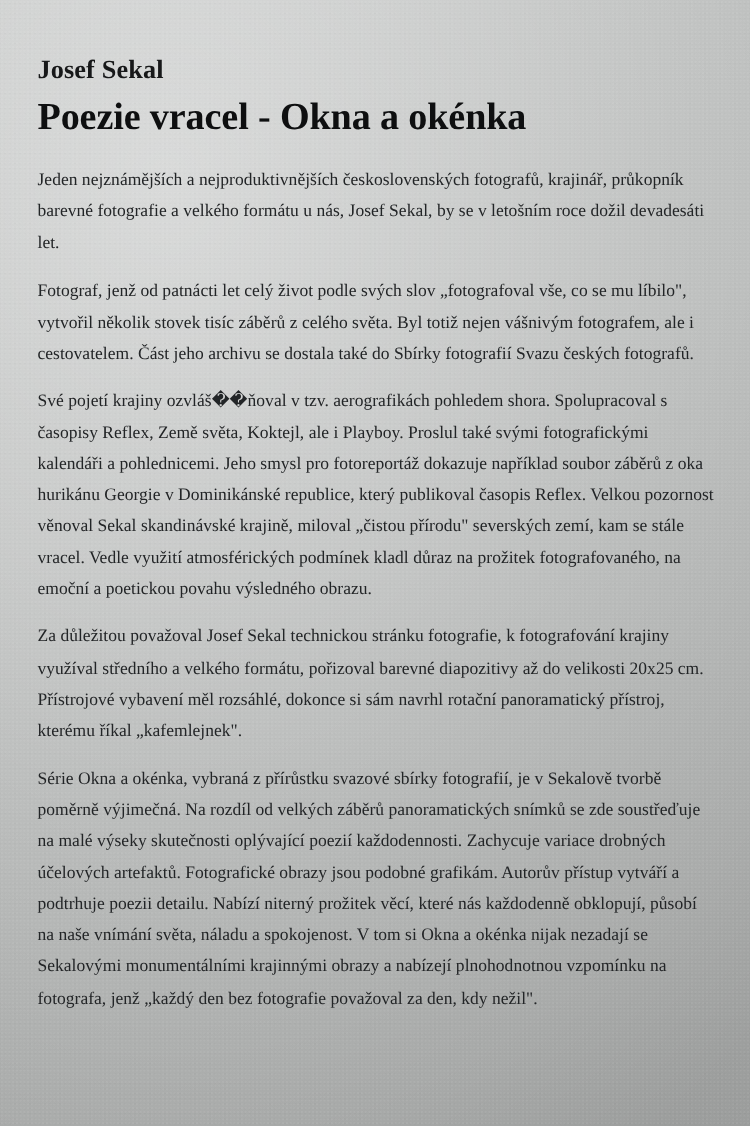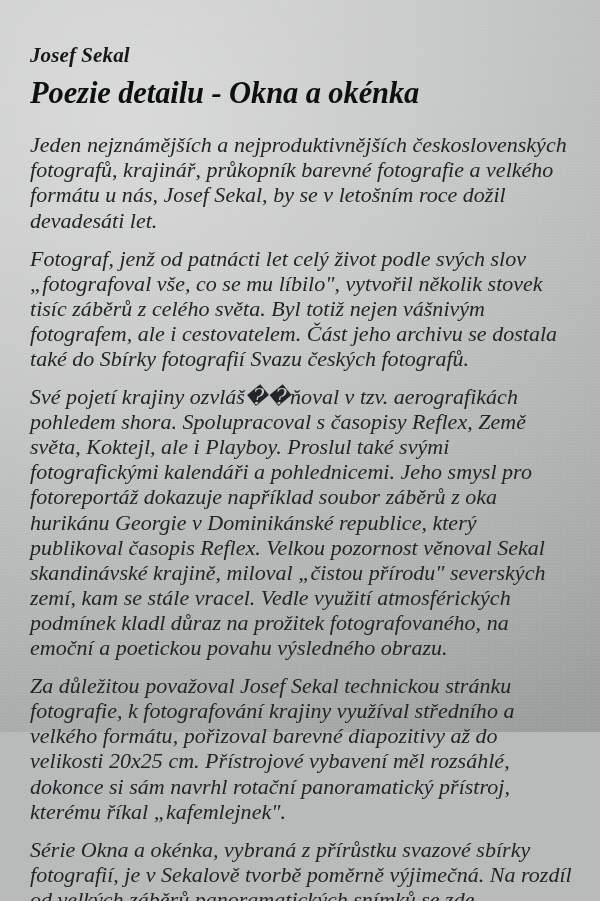--- a/index.html
+++ b/index.html
@@ -13,32 +13,31 @@
     height: 901px;
     overflow: hidden;
     background: #b9bbbb;
     font-family: "Liberation Serif", "DejaVu Serif", serif;
   }
 
   
   .page {
     position: relative;
     width: 600px;
-    height: 732px;
+    height: 901px;
     box-sizing: border-box;
     background:
       
       radial-gradient(120% 100% at 22% 16%,
          rgba(255,255,255,0.38) 0%,
          rgba(255,255,255,0.16) 38%,
          rgba(255,255,255,0.00) 62%,
          rgba(0,0,0,0.055) 86%,
          rgba(0,0,0,0.10) 100%),
       linear-gradient(160deg, #c4c6c5 0%, #bec0bf 40%, #b4b6b5 78%, #adafae 100%);
-    font-style: italic;
   }
 
   
   .grain {
     position: absolute;
     inset: 0;
     pointer-events: none;
     opacity: 0.35;
     background-image:
       radial-gradient(rgba(255,255,255,0.30) 0.5px, transparent 0.6px),
@@ -69,21 +68,21 @@
     font-size: 30.5px;
     line-height: 1.12;
     letter-spacing: -0.1px;
     color: #121314;
     margin: 0 0 22px 0;
     white-space: nowrap;
   }
 
   
   .para {
-    font-size: 22px;
+    font-size: 14px;
     line-height: 25.1px;
     color: #26282a;
     margin: 0 0 13px 0;
     text-align: left;
     letter-spacing: 0.02px;
   }
 
   .para:last-of-type {
     margin-bottom: 0;
   }
@@ -96,21 +95,21 @@
 </head>
 <body>
 
 <div class="page">
   <div class="grain"></div>
 
   <div class="content inked">
 
     <div class="byline">Josef Sekal</div>
 
-    <h1 class="title">Poezie detailu - Okna a okénka</h1>
+    <h1 class="title">Poezie vracel - Okna a okénka</h1>
 
     <p class="para">Jeden nejznámějších a nejproduktivnějších československých fotografů, krajinář, průkopník barevné fotografie a velkého formátu u nás, Josef Sekal, by se v letošním roce dožil devadesáti let.</p>
 
     <p class="para">Fotograf, jenž od patnácti let celý život podle svých slov „fotografoval vše, co se mu líbilo", vytvořil několik stovek tisíc záběrů z celého světa. Byl totiž nejen vášnivým fotografem, ale i cestovatelem. Část jeho archivu se dostala také do Sbírky fotografií Svazu českých fotografů.</p>
 
 
     <p class="para">Své pojetí krajiny ozvláš��ňoval v tzv. aerografikách pohledem shora. Spolupracoval s časopisy Reflex, Země světa, Koktejl, ale i Playboy. Proslul také svými fotografickými kalendáři a pohlednicemi. Jeho smysl pro fotoreportáž dokazuje například soubor záběrů z oka hurikánu Georgie v Dominikánské republice, který publikoval časopis Reflex. Velkou pozornost věnoval Sekal skandinávské krajině, miloval „čistou přírodu" severských zemí, kam se stále vracel. Vedle využití atmosférických podmínek kladl důraz na prožitek fotografovaného, na emoční a poetickou povahu výsledného obrazu.</p>
 
     <p class="para">Za důležitou považoval Josef Sekal technickou stránku fotografie, k fotografování krajiny využíval středního a velkého formátu, pořizoval barevné diapozitivy až do velikosti 20x25 cm. Přístrojové vybavení měl rozsáhlé, dokonce si sám navrhl rotační panoramatický přístroj, kterému říkal „kafemlejnek".</p>
 

